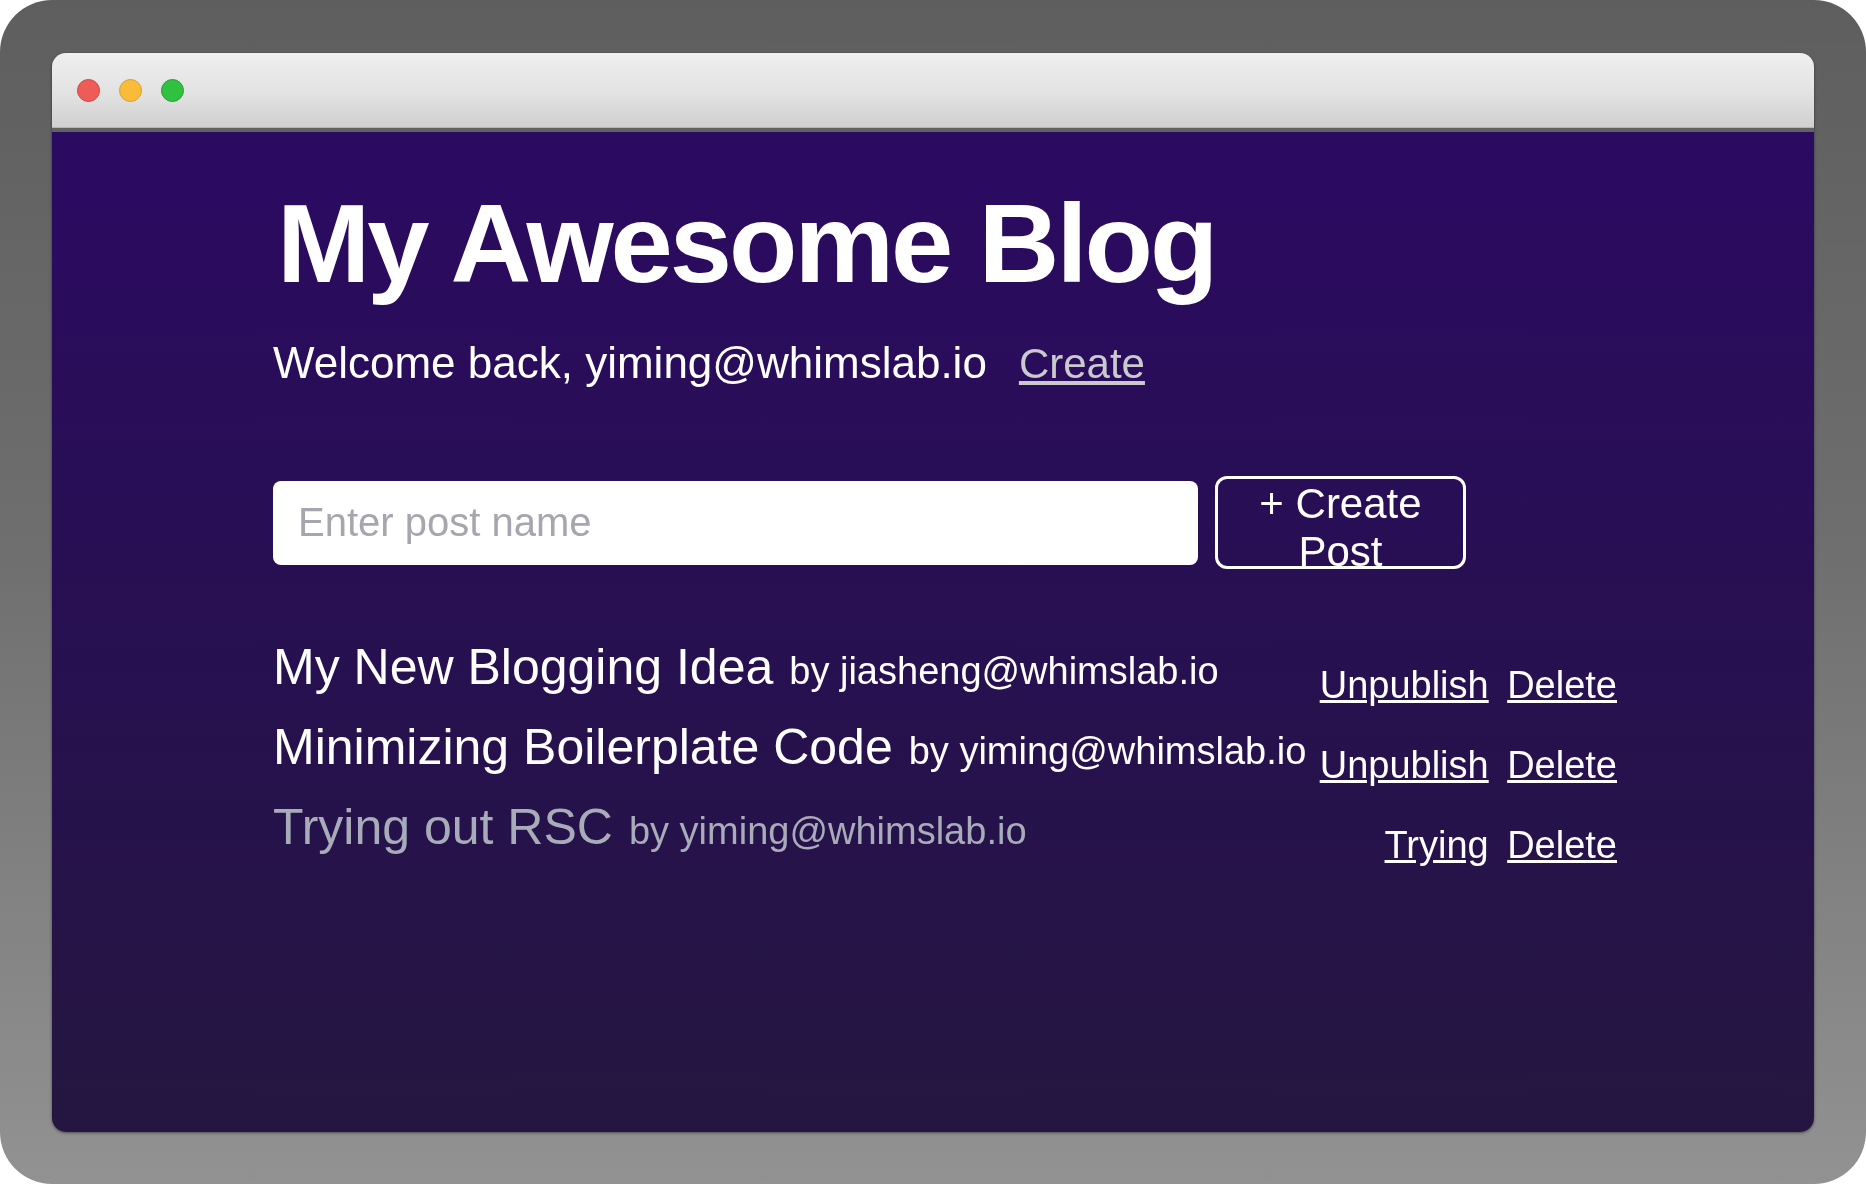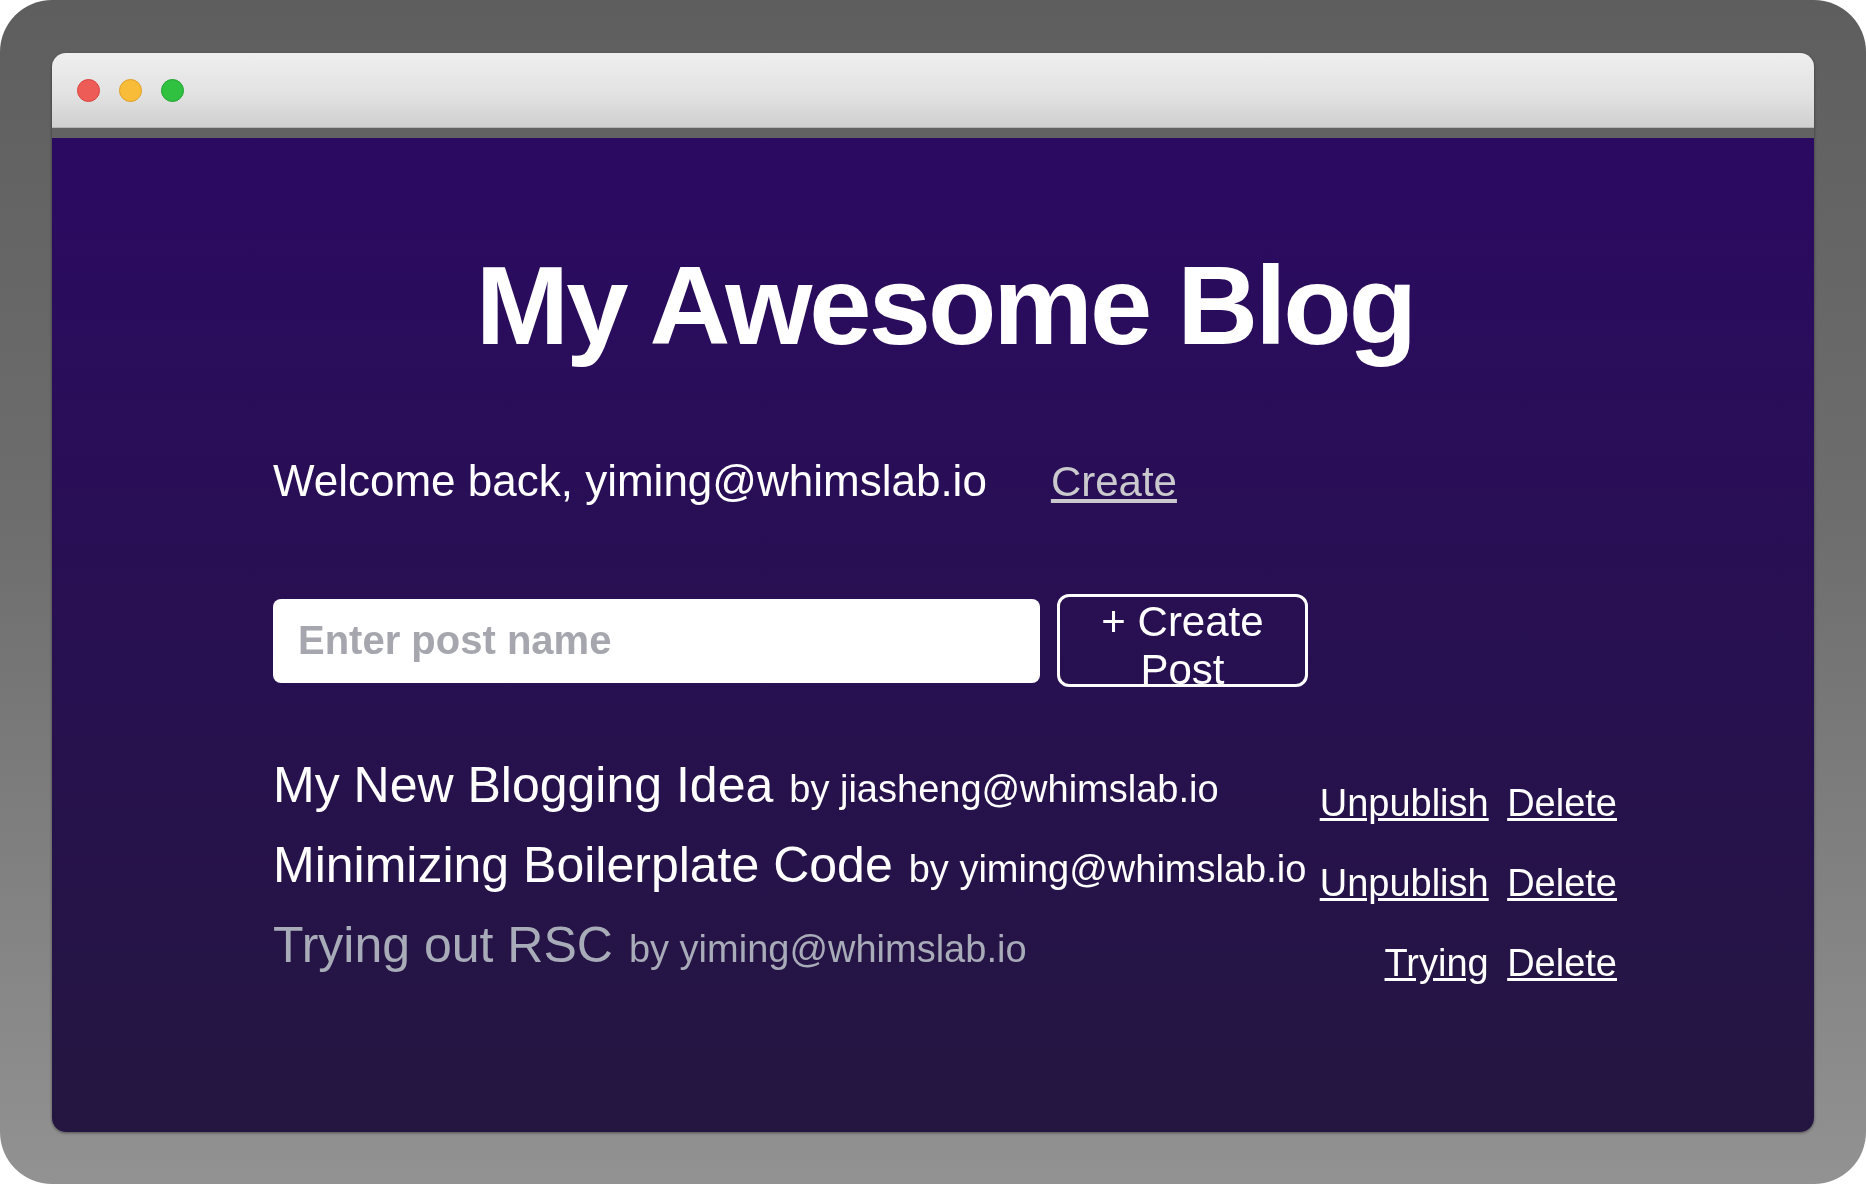--- a/index.html
+++ b/index.html
@@ -37,61 +37,59 @@
   .dot-red    { background: var(--traffic-red, #ee5c57);    border: 1px solid #d8433d; }
   .dot-yellow { background: var(--traffic-yellow, #f8bc38); border: 1px solid #dda023; }
   .dot-green  { background: var(--traffic-green, #30c140);  border: 1px solid #20a331; }
   .window-body {
     height: calc(100% - 75px);
     background: linear-gradient(180deg, var(--background-top, #2b0a62) 0%, var(--background-bottom, #241640) 100%);
     padding: 0 197px 0 221px;
     color: #ffffff;
   }
   .blog-title {
-    margin: 10px;
-    padding-top: 112px;
-    text-align: center;
+    margin: 4px;
+    padding-top: 56px;
+    text-align: left;
     font-size: 112px;
     font-weight: bold;
     letter-spacing: -3px;
     line-height: 1;
     color: #ffffff;
   }
   .welcome-row {
-    margin-top: 94px;
+    margin-top: 38px;
     display: flex;
     align-items: baseline;
     font-size: 44px;
-    gap: 32px;
   }
   .welcome-text { color: #ffffff; }
   .signout-link {
     margin-left: 32px;
     font-size: 42px;
     color: var(--signout-link, #c9c9ce);
     text-decoration: underline;
     cursor: pointer;
   }
   .create-row {
     margin-top: 88px;
     display: flex;
     align-items: center;
     height: 93px;
   }
   .post-name-input {
-    width: 767px; height: 84px;
+    width: 925px; height: 84px;
     border: none;
     border-radius: 8px;
     background: #ffffff;
     font-size: 40px;
     font-family: "Liberation Sans", "DejaVu Sans", sans-serif;
     padding: 0 25px;
     color: #a21caf;
     outline: none;
-    font-weight: bold;
   }
   .post-name-input::placeholder { color: var(--placeholder, #a6a6ae); }
   .create-post-button {
     margin-left: 17px;
     width: 251px; height: 93px;
     background: transparent;
     border: 3px solid #ffffff;
     border-radius: 12px;
     color: #ffffff;
     font-size: 42px;

